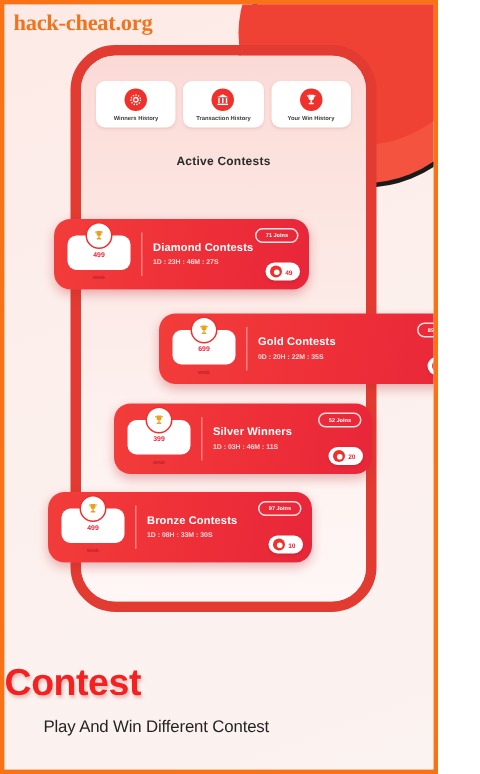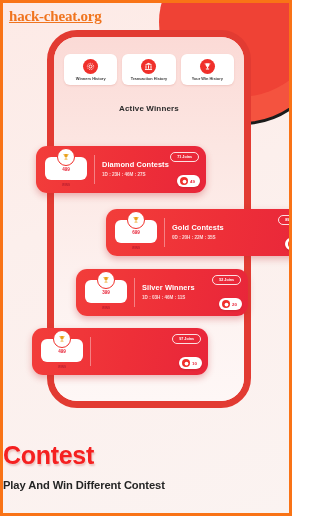--- a/index.html
+++ b/index.html
@@ -41,21 +41,20 @@
   }
 
   
   .watermark {
     position:absolute; left:6px; top:5px;
     font-family:"Liberation Serif", serif;
     font-weight:700; font-size:15px;
     color:#F0741E;
     letter-spacing:-.2px;
     z-index:60;
-    text-decoration:underline;
   }
 
   
   .phone {
     position:absolute;
     left:44px; top:27px;
     width:204px; height:378px;
     border:7px solid #E23B32;
     border-radius:30px;
     background:linear-gradient(180deg,#FBDCD8 0%,#FCE7E3 35%,#FDF1EF 100%);
@@ -239,23 +238,24 @@
   .caption-title {
     font-size:25px;
     font-weight:700;
     color:#F52020;
     letter-spacing:-.3px;
     text-shadow:1px 2px 2px rgba(210,120,115,.4);
   }
   .caption-sub {
     margin-top:9px;
     font-size:11.2px;
-    font-weight:700;
+    font-weight:400;
     color:#242424;
     letter-spacing:-.1px;
+    padding-left:26px;
   }
 </style>
 </head>
 <body>
 
 <div id="screen">
 
   <div class="bg-wash"></div>
   <div class="bg-circle"></div>
   <div class="bg-circle-inner"></div>
@@ -299,21 +299,21 @@
               <rect x="10.6" y="13" width="2.8" height="4.2"></rect>
               <rect x="7.4" y="17.2" width="9.2" height="2.6" rx="1"></rect>
             </svg>
           </div>
           <div class="hist-lbl">Your Win History</div>
         </div>
 
       </div>
 
       <div class="active-bar">
-        <span>Active Winners</span>
+        <span>Active Contests</span>
       </div>
 
     </div>
 
     <div class="card diamond">
       <div class="plaque">
         <div class="plaque-coin">
           <svg width="8" height="8" viewBox="0 0 24 24" fill="#E9A21B">
             <path d="M7 3h10v5a5 5 0 0 1-10 0V3z"></path>
             <path d="M4 4h3v3.2A3.2 3.2 0 0 1 4 4zm16 0h-3v3.2A3.2 3.2 0 0 0 20 4z"></path>
@@ -405,20 +405,24 @@
             <path d="M7 3h10v5a5 5 0 0 1-10 0V3z"></path>
             <path d="M4 4h3v3.2A3.2 3.2 0 0 1 4 4zm16 0h-3v3.2A3.2 3.2 0 0 0 20 4z"></path>
             <rect x="10.6" y="13" width="2.8" height="4.2"></rect>
             <rect x="7.4" y="17.2" width="9.2" height="2.6" rx="1"></rect>
           </svg>
         </div>
         <div class="plaque-amt">499</div>
         <div class="plaque-sub">WINS</div>
       </div>
       <div class="card-divider"></div>
+      <div class="card-body">
+        <div class="card-title">Bronze Contests</div>
+        <div class="card-timer">1D : 08H : 33M : 30S</div>
+      </div>
       <div class="join-pill">97 Joins</div>
       <div class="fee-pill">
         <span class="fee-coin">
           <svg width="5" height="5" viewBox="0 0 24 24" fill="#fff">
               <circle cx="12" cy="12" r="9"></circle>
             </svg>
         </span>
         <span class="fee-amt">10</span>
       </div>
     </div>

